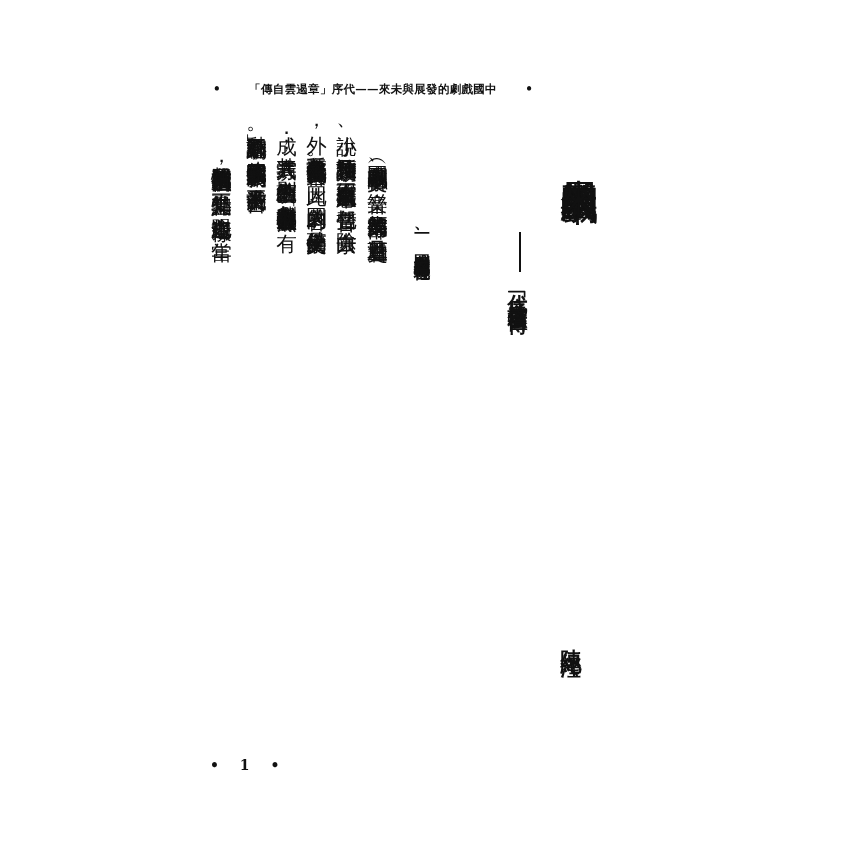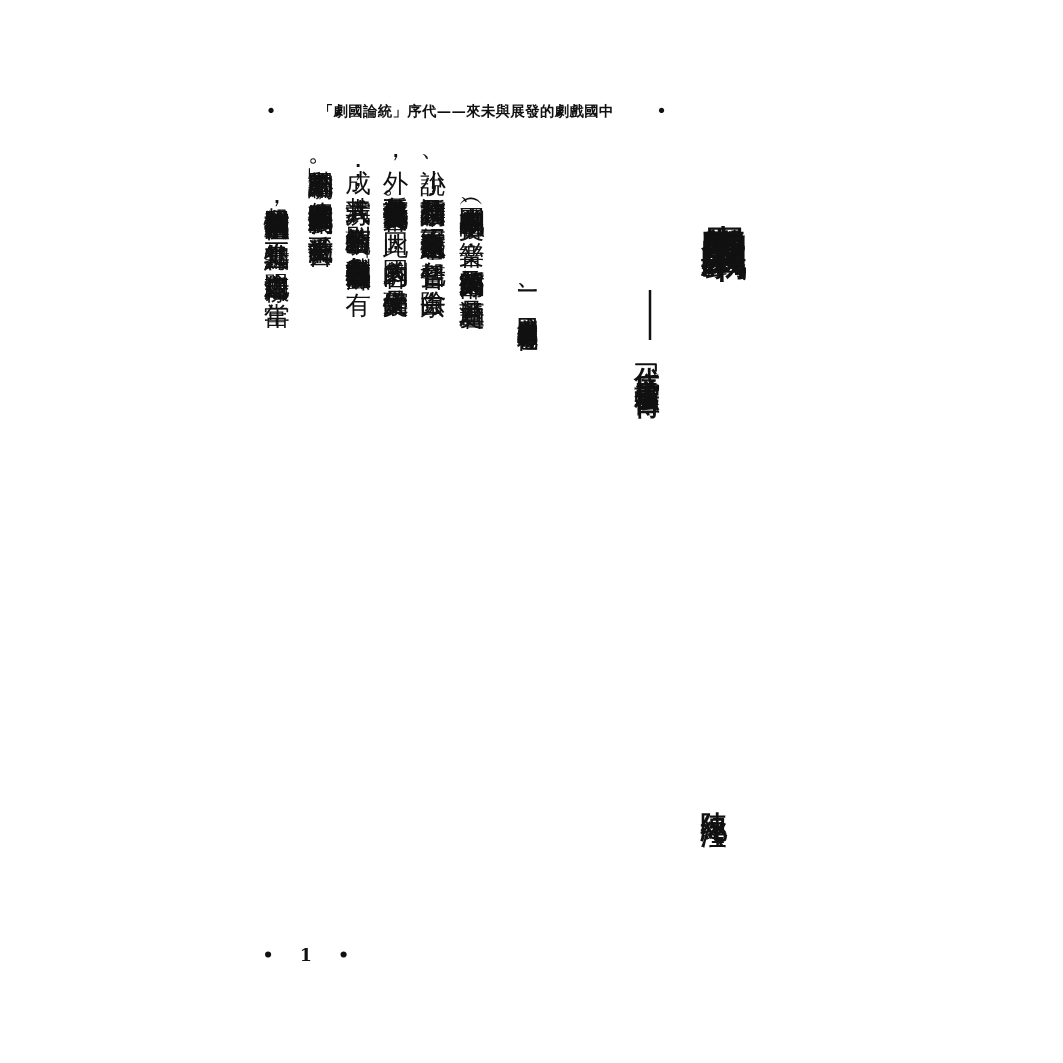--- a/index.html
+++ b/index.html
@@ -50,21 +50,21 @@
   .pagenum {
     position: absolute; left: 210px; top: 757px; font-size: 14px; font-weight: bold;
     letter-spacing: 8px;
   }
 </style>
 </head>
 <body>
 
 <div class="header">
   <span class="dot">•</span>
-  <span class="header-text">中國戲劇的發展與未來——代序「統論國劇」</span>
+  <span class="header-text">中國戲劇的發展與未來——代序「章遏雲自傳」</span>
   <span class="dot">•</span>
 </div>
 
 <div class="vcol title">中國戲劇的發展與未來</div>
 
 <div class="dash-line"></div>
 <div class="vcol subtitle" style="top:278px;">代序「章遏雲自傳」</div>
 
 <div class="vcol author">陳紀瀅</div>
 

